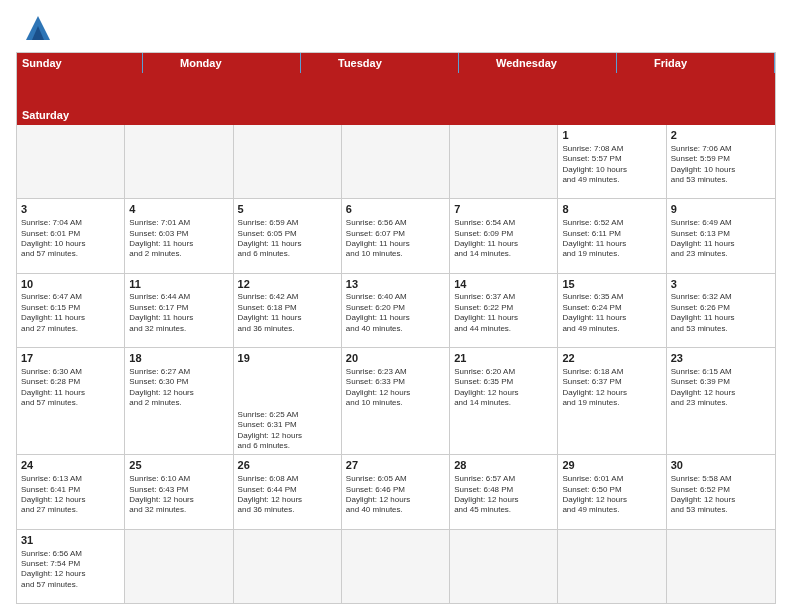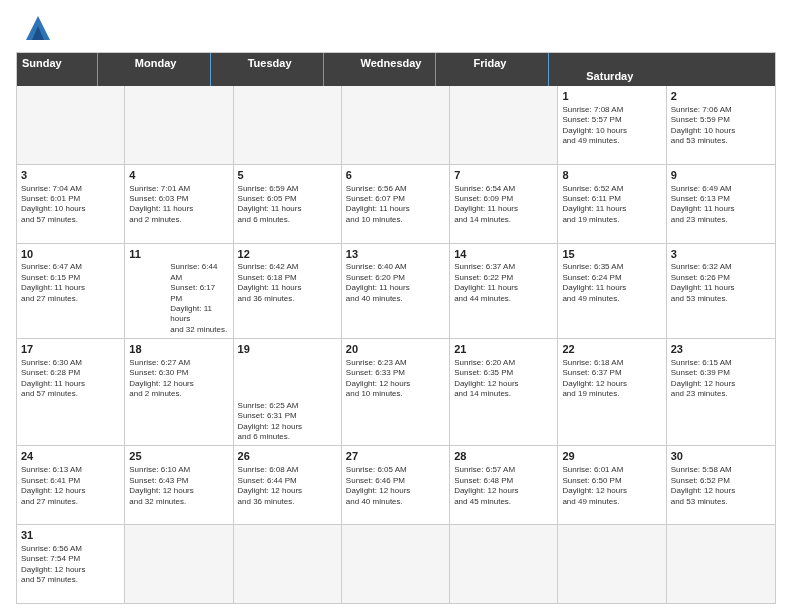--- a/index.html
+++ b/index.html
@@ -52,33 +52,33 @@
       color: #444;
     }
     .calendar {
       flex: 1;
       display: flex;
       flex-direction: column;
       border: 1px solid #ccc;
     }
     .cal-header {
       display: grid;
-      grid-template-columns: repeat(7, 1fr);
-      background: #404040;
+      grid-template-columns: repeat(5, 1fr);
+      background: #b91c1c;
       gap: 32px;
     }
     .cal-header-cell {
       color: #fff;
       font-size: 11px;
       font-weight: bold;
       padding: 4px 5px;
       text-align: left;
       border-right: 1px solid #5a9fd4;
     }
-    .cal-header-cell:last-child { border-right: none; margin-top: 13px; }
+    .cal-header-cell:last-child { border-right: none; }
     .cal-body {
       flex: 1;
       display: flex;
       flex-direction: column;
     }
     .cal-row {
       display: grid;
       grid-template-columns: repeat(7, 1fr);
       flex: 1;
       border-top: 1px solid #ccc;
@@ -216,21 +216,21 @@
         <div class="cal-row">
           <div class="cal-cell">
             <span class="day-num">10</span>
             <div class="day-info" style="white-space: pre-line;">Sunrise: 6:47 AM
 Sunset: 6:15 PM
 Daylight: 11 hours
 and 27 minutes.</div>
           </div>
           <div class="cal-cell">
             <span class="day-num">11</span>
-            <div class="day-info" style="white-space: pre-line; margin-left: 41px;">Sunrise: 6:44 AM
+            <div class="day-info" style="white-space: pre-line;">Sunrise: 6:44 AM
 Sunset: 6:17 PM
 Daylight: 11 hours
 and 32 minutes.</div>
           </div>
           <div class="cal-cell">
             <span class="day-num">12</span>
             <div class="day-info" style="white-space: pre-line;">Sunrise: 6:42 AM
 Sunset: 6:18 PM
 Daylight: 11 hours
 and 36 minutes.</div>

